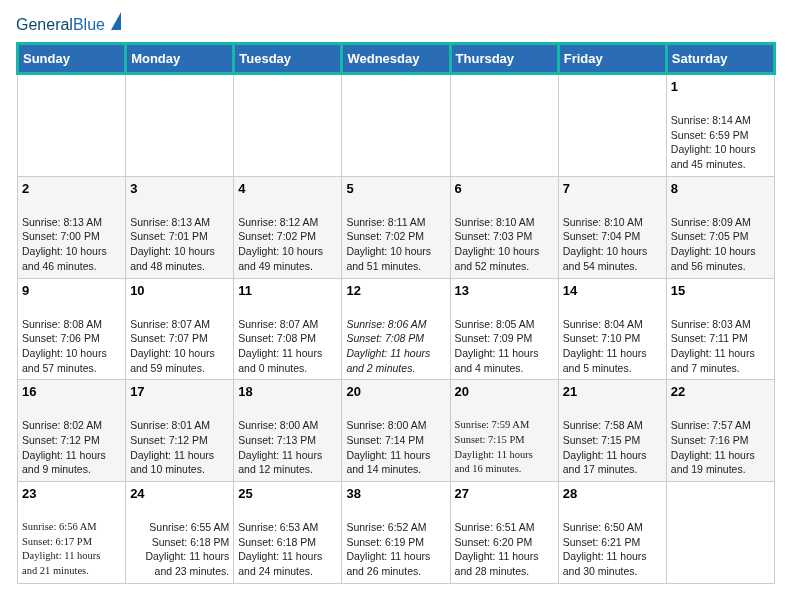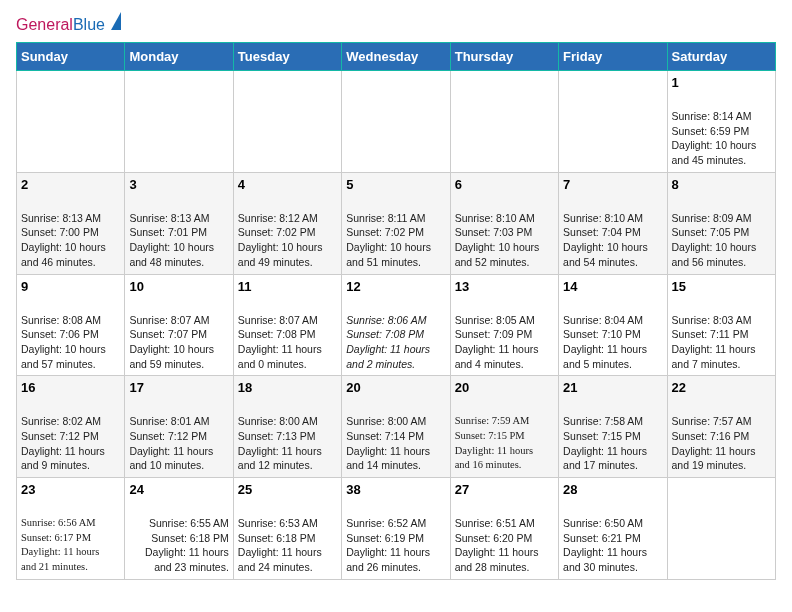--- a/index.html
+++ b/index.html
@@ -13,21 +13,21 @@
     .header {
       display: flex;
       justify-content: space-between;
       align-items: flex-start;
       margin-bottom: 8px;
     }
     .logo {
       display: flex;
       align-items: center;
     }
-    .logo-general { color: #be185d; }
+    .logo-general { color: #0c4a6e; }
     .logo-blue { color: #1a6bb5; text-align: right; }
     .logo-icon {
       width: 0;
       height: 0;
       border-left: 10px solid transparent;
       border-bottom: 18px solid #1a6bb5;
       margin-left: 2px;
       margin-top: -4px;
       display: inline-block;
     }
@@ -46,21 +46,21 @@
       border-collapse: collapse;
       font-size: 11px;
     }
     thead tr th {
       background-color: #2a6db5;
       color: #fff;
       padding: 6px 4px;
       text-align: left;
       font-size: 13px;
       font-weight: bold;
-      border: 1px solid #14b8a6;
+      border: 3px solid #14b8a6;
     }
     tbody tr td {
       border: 1px solid #ccc;
       vertical-align: top;
       padding: 4px 4px;
       width: 108px;
       min-height: 80px;
     }
     tbody tr {
       background: #fff;

